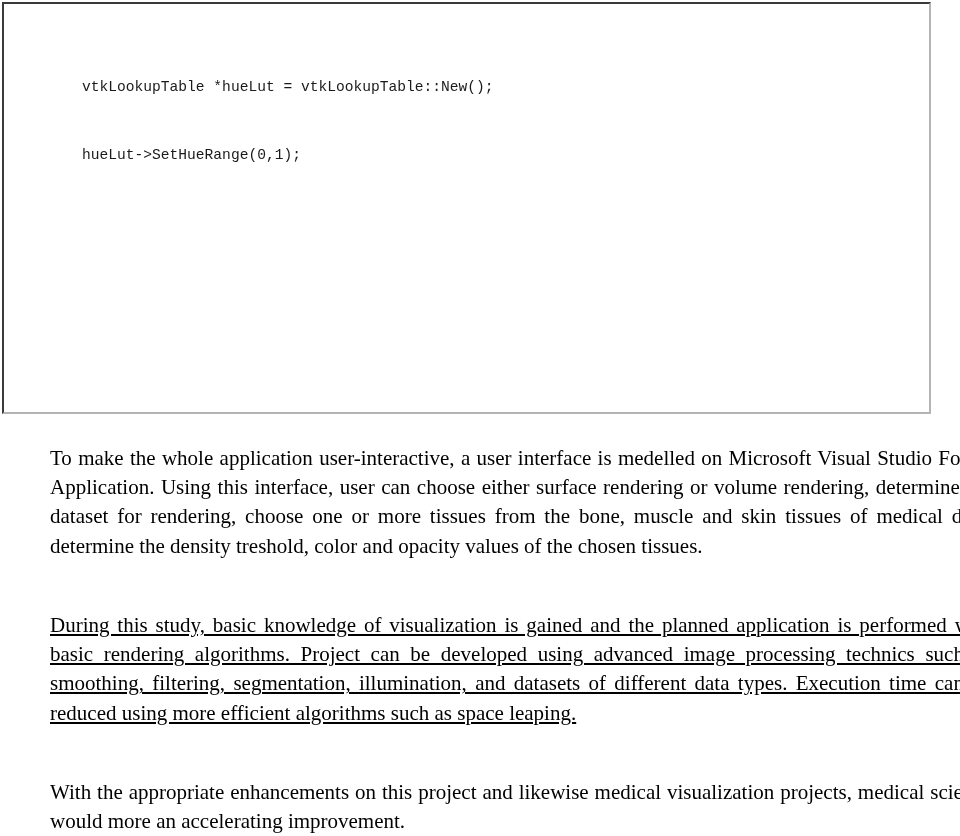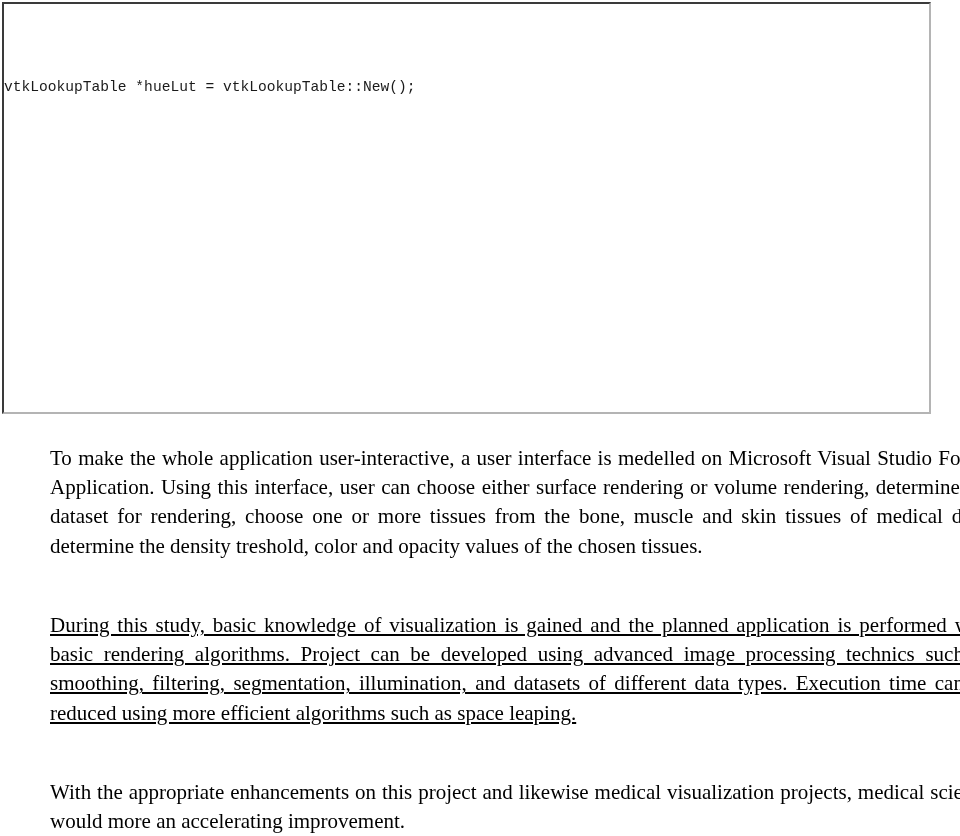--- a/index.html
+++ b/index.html
@@ -37,20 +37,21 @@
     padding: 4px 0 0 0;
     font-family: "Liberation Mono", "DejaVu Sans Mono", monospace;
     font-size: 14.6px;
     line-height: 22.6px;
     letter-spacing: 0px;
     white-space: pre;
     color: #1a1a1a;
   }
   .code-line {
     white-space: pre;
+    padding-left: 78px;
   }
 
   
   .prose {
     position: absolute;
     left: 14px;
     width: 942px;
     font-size: 21px;
     line-height: 29.2px;
     text-align: justify;
@@ -65,20 +66,21 @@
     margin: 0;
   }
 </style>
 </head>
 <body>
 
 <div class="code-box">
   <div class="code-inner">
 
     <div class="code-line">vtkLookupTable *hueLut = vtkLookupTable::New();</div>
+    <div class="code-line">hueLut-&gt;SetHueRange(0,1);</div>
 
     
 
     
 
     
     
 
     
 

